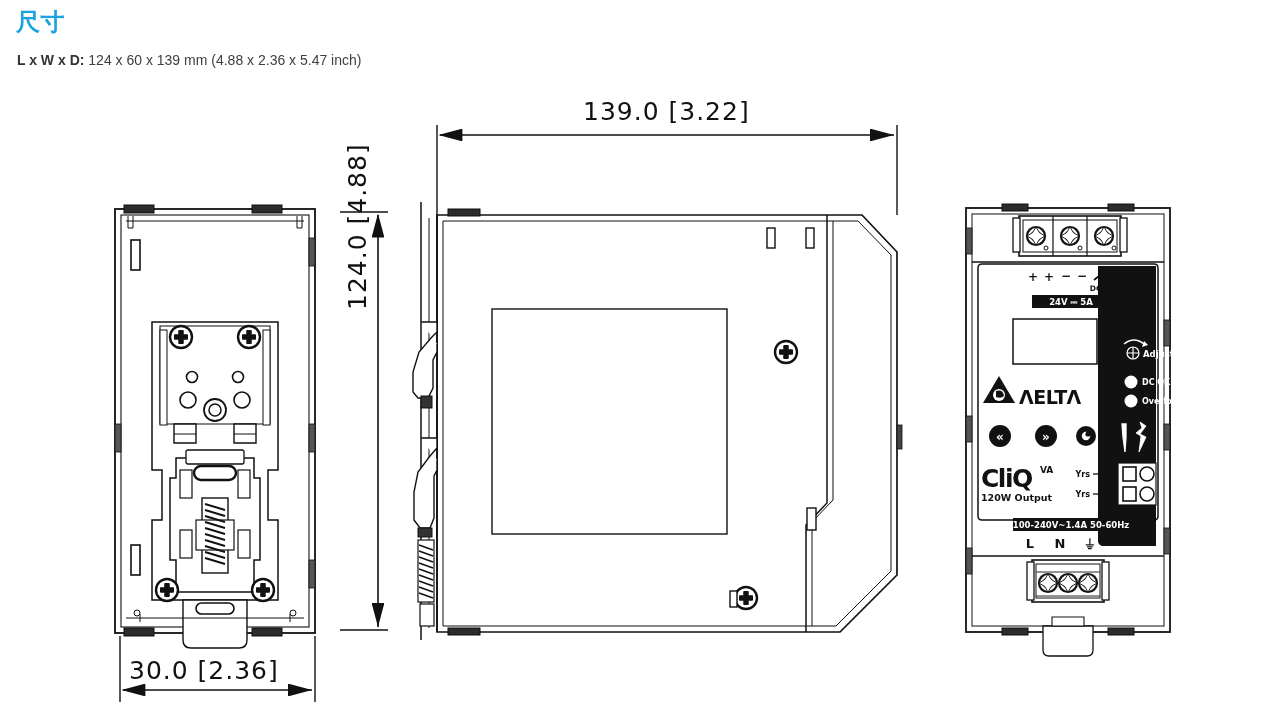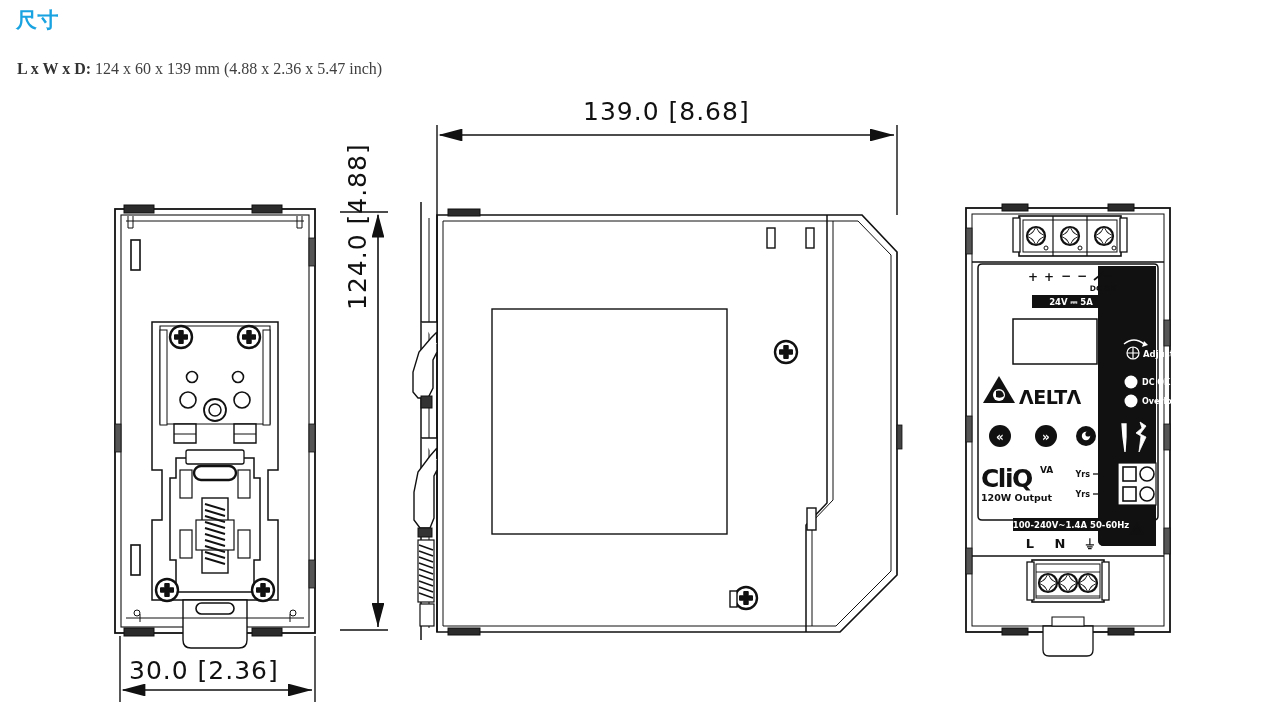--- a/index.html
+++ b/index.html
@@ -12,34 +12,33 @@
     height: 721px;
     position: relative;
     font-family: "Liberation Sans", sans-serif;
     overflow: hidden;
   }
 
   #page-title {
     position: absolute;
     left: 16px;
     top: 6px;
-    font-size: 21px;
+    font-size: 24px;
     font-weight: bold;
     color: #19a3e0;
     letter-spacing: 0.5px;
   }
 
   #spec-line {
     position: absolute;
     left: 17px;
-    top: 60px;
-    font-size: 16px;
+    top: 52px;
+    font-size: 14px;
     color: #404040;
     white-space: nowrap;
-    font-family: Liberation Serif, serif;
   }
   #spec-line .lbl {
     font-weight: bold;
     color: #333;
   }
 
   .drawing {
     position: absolute;
     left: 0;
     top: 0;
@@ -64,21 +63,21 @@
     transform-origin: left top;
   }
 </style>
 </head>
 <body>
 
 <div id="page-title">尺寸</div>
 
 <div id="spec-line"><span class="lbl">L x W x D:</span> <span>124 x 60 x 139 mm (4.88 x 2.36 x 5.47 inch)</span></div>
 
-<div class="dim-text" id="dim-top-label">139.0  [8.68]</div>
+<div class="dim-text" id="dim-top-label">139.0  [3.22]</div>
 <div class="dim-text" id="dim-left-label">124.0  [4.88]</div>
 <div class="dim-text" id="dim-bottom-label">30.0  [2.36]</div>
 
 <svg class="drawing" viewBox="0 0 1280 721">
   <defs>
     <marker id="arrL" markerWidth="16" markerHeight="8" refX="1" refY="4" orient="auto">
       <path d="M15,0 L0,4 L15,8 Z" fill="#111"></path>
     </marker>
     <marker id="arrR" markerWidth="16" markerHeight="8" refX="15" refY="4" orient="auto">
       <path d="M0,0 L15,4 L0,8 Z" fill="#111"></path>

